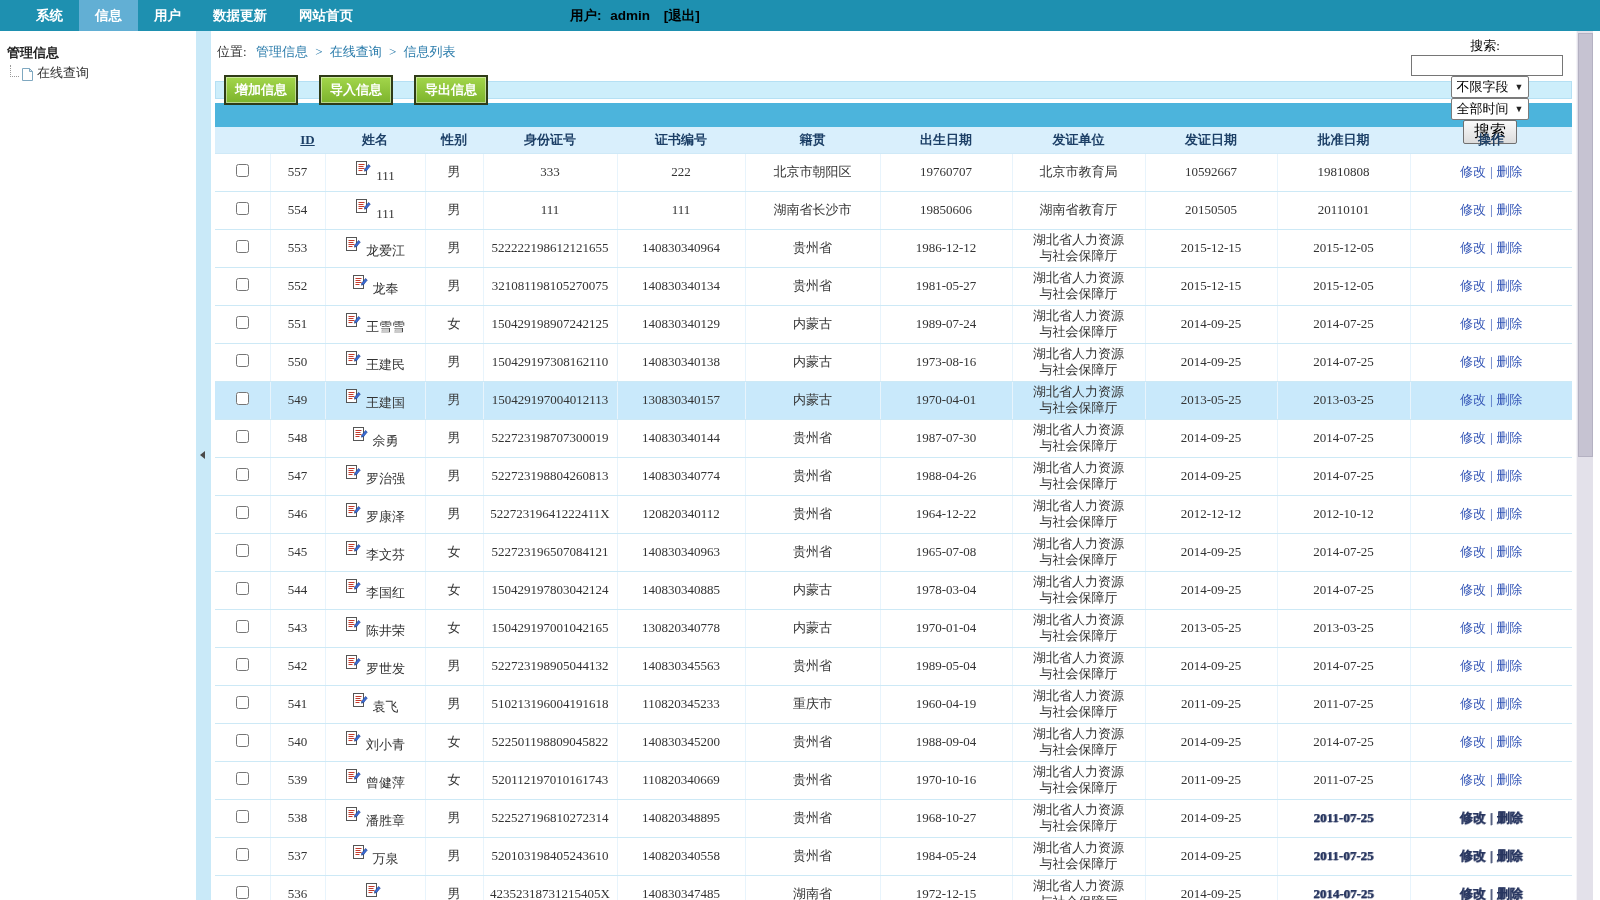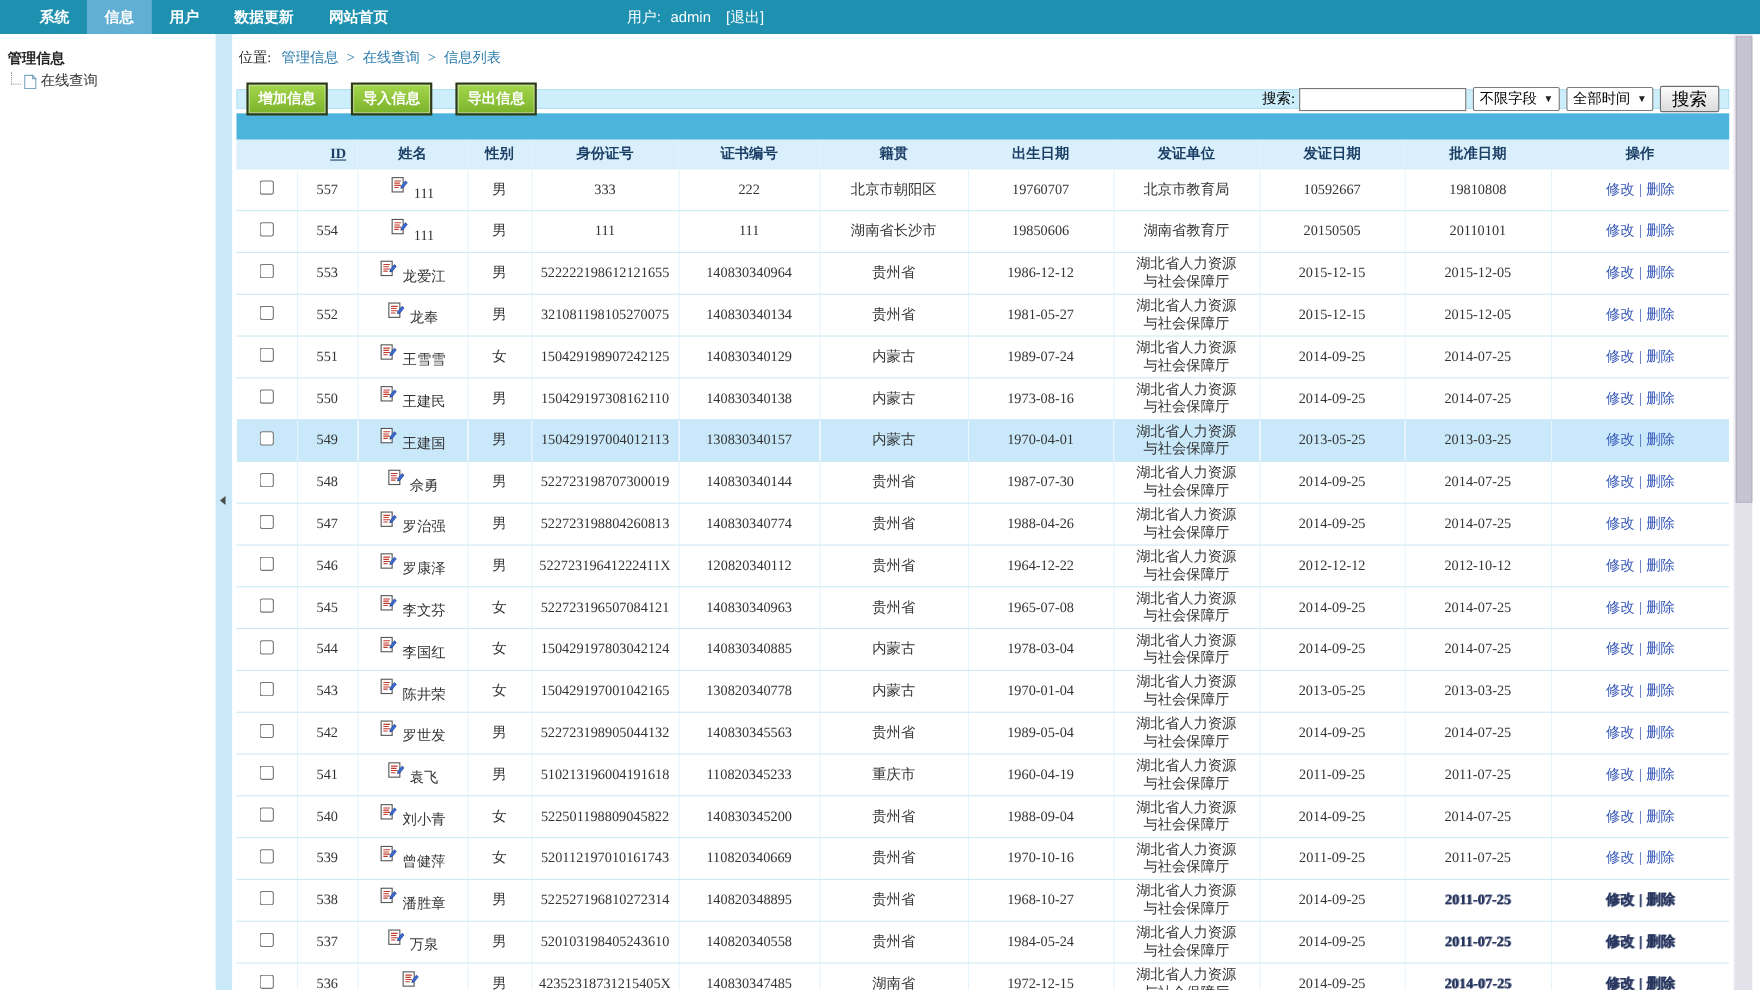--- a/index.html
+++ b/index.html
@@ -6,22 +6,22 @@
   html,body { width:1600px; height:900px; overflow:hidden; background:#fff;
     font-family:"Liberation Serif","DejaVu Serif",serif; }
 
   
   .navbar { position:absolute; top:0; left:0; width:1600px; height:31px;
     background:#1e90b0; font-family:"Liberation Sans","DejaVu Sans",sans-serif; }
   .tabs { display:flex; height:31px; padding-left:20px; }
   .tab { color:#fff; font-size:13.5px; font-weight:bold; line-height:31px;
     padding:0 16px; cursor:pointer; }
   .tab.active { background:#62afd4; }
-  .userbox { position:absolute; left:570px; top:0; line-height:31px; color:#ffffff;
-    font-size:13.5px; font-weight:normal; }
+  .userbox { position:absolute; left:570px; top:0; line-height:31px; color:#000000;
+    font-size:13.5px; font-weight:bold; }
   .userbox .logout { margin-left:10px; cursor:pointer; }
 
   
   .sidebar { position:absolute; top:31px; left:0; width:196px; bottom:0; background:#fff; }
   .side-title { font-size:13px; font-weight:bold; color:#222; padding:13px 0 2px 7px; }
   .tree-item { display:flex; align-items:flex-end; padding-left:10px; cursor:pointer; }
   .conn { display:inline-block; width:9px; height:12px; margin:0 2px 5px 0;
     border-left:1px dotted #9a9a9a; border-bottom:1px dotted #9a9a9a; }
   .tree-label { font-size:13px; color:#333; margin-left:3px; }
 
@@ -37,21 +37,21 @@
   .breadcrumb { padding:12px 0 5px 2px; font-size:13px; height:50px; color:#333; }
   .breadcrumb .crumb, .breadcrumb .sep { color:#2b7cab; cursor:pointer; }
   .breadcrumb .sep { margin:0 4px; cursor:default; }
 
   .toolbar { height:18px; background:#cdeefb; border:1px solid #b5e0f4;
     display:flex; align-items:center; justify-content:space-between; padding:0 8px; }
   .btn-green { font-family:"Liberation Sans","DejaVu Sans",sans-serif;
     background:linear-gradient(#a3d64b,#7cb32c); color:#fff; font-size:13px; font-weight:bold;
     border:2px solid #2f3b17; box-shadow:inset 0 0 0 1px rgba(255,255,255,.45);
     padding:4px 9px; margin-right:17px; cursor:pointer; }
-  .searchbox { display:flex; align-items:center; font-size:13px; color:#000; }
+  .searchbox { display:flex; align-items:center; font-size:13px; color:#000;flex-direction:column; }
   .searchbox label { margin-right:4px; }
   .search-input { width:152px; height:21px; border:1px solid #767676; background:#fff;
     font-size:13px; padding:0 3px; }
   .selectbox { height:22px; border:1px solid #7b7b7b; border-radius:2px; background:#fff;
     font-size:13px; line-height:20px; padding:0 5px; margin-left:6px; cursor:pointer;
     display:flex; align-items:center; }
   .selectbox .caret { font-size:9px; margin-left:6px; color:#222; }
   .btn-search { height:24px; margin-left:6px; padding:0 10px; font-size:16px;
     background:linear-gradient(#fbfbfb,#dcdcdc); border:1px solid #707070; border-radius:2px;
     cursor:pointer;text-align:right; }

